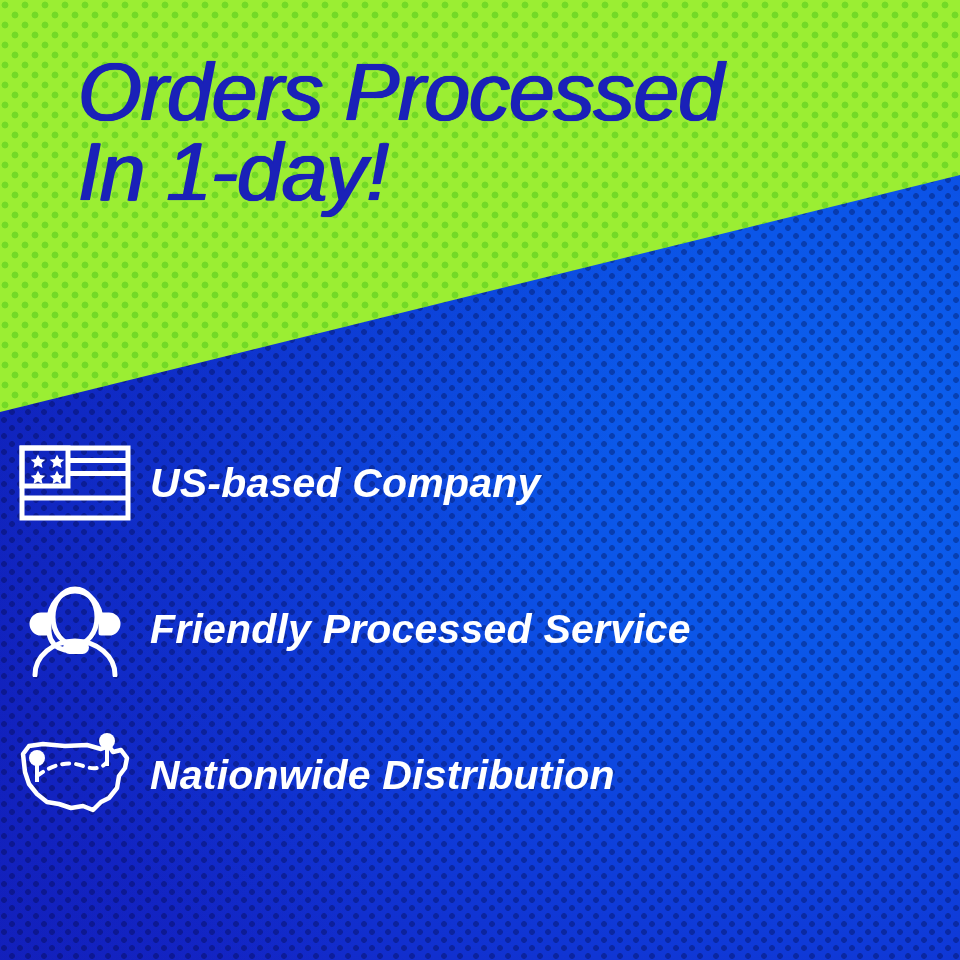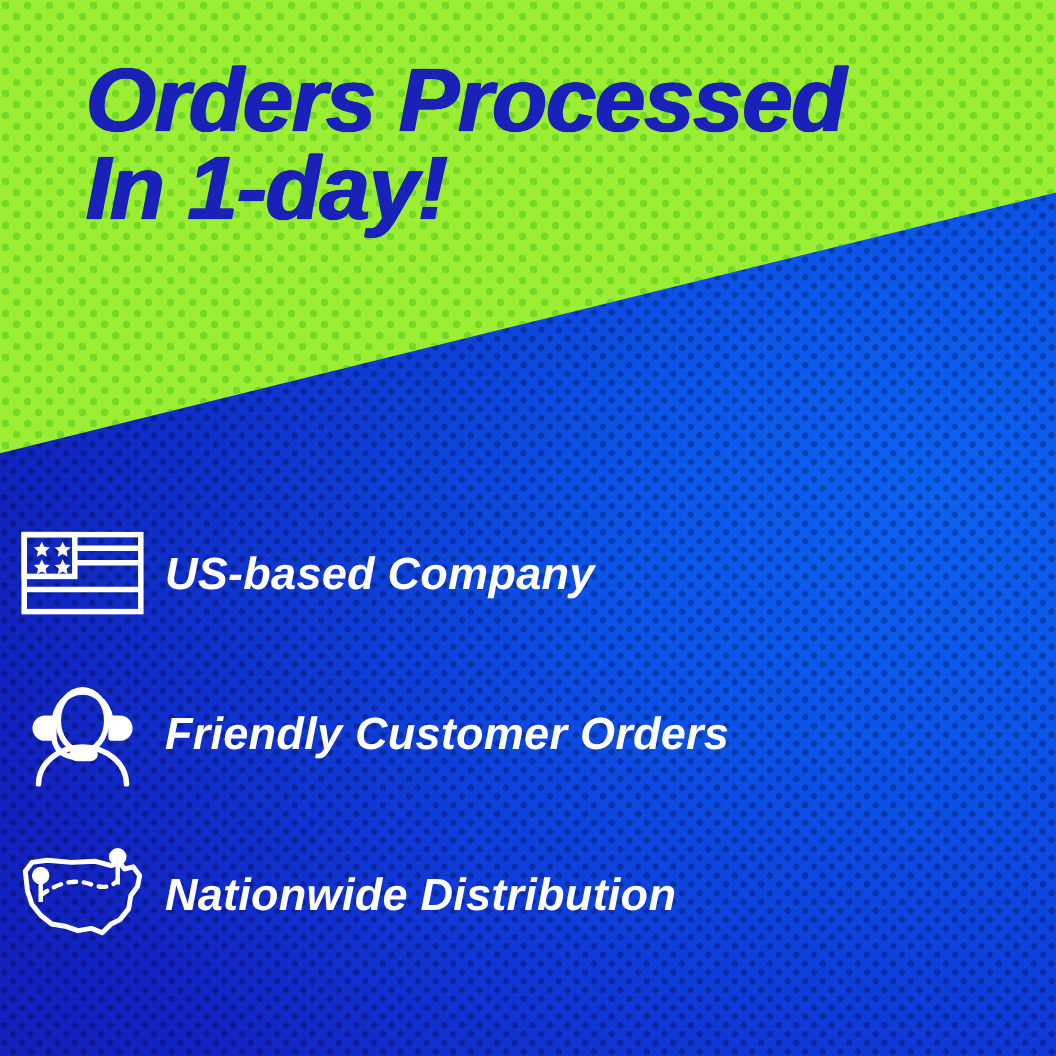--- a/index.html
+++ b/index.html
@@ -61,35 +61,35 @@
 
   
   .headline {
     position: absolute;
     left: 78px;
     top: 52px;
     width: 840px;
     color: #1A21B8;
     font-size: 82px;
     line-height: 0.98;
-    font-weight: 700;
+    font-weight: 400;
     font-style: italic;
     letter-spacing: -1px;
     white-space: pre-line;
     text-shadow:
       0 0 1px #1A21B8,
       1px 0 0 #1A21B8,
       -1px 0 0 #1A21B8;
   }
 
   
   .features {
     position: absolute;
     left: 0;
-    top: 448px;
+    top: 410px;
     width: 812px;
   }
   .feature-row {
     display: flex;
     align-items: center;
     height: 146px;
   }
   .feature-icon {
     width: 150px;
     min-width: 150px;
@@ -160,21 +160,21 @@
 
           <path d="M30 34 h-8 a9 9 0 0 0 0 18 h8 z" fill="#FFFFFF"></path>
           <path d="M82 34 h8 a9 9 0 0 1 0 18 h-8 z" fill="#FFFFFF"></path>
 
           <path d="M30 52 q2 14 16 17"></path>
           <rect x="44" y="60" width="26" height="13" rx="6.5" fill="#FFFFFF" stroke="none"></rect>
 
           <path d="M16 94 a40 34 0 0 1 80 0"></path>
         </svg>
       </div>
-      <div class="feature-label">Friendly Customer Orders</div>
+      <div class="feature-label">Friendly Processed Service</div>
     </div>
 
     <div class="feature-row">
       <div class="feature-icon">
         <svg width="124" height="86" viewBox="0 0 124 86" fill="none">
 
           <path d="M10 22 L16 14 L30 12 L52 14 L74 13 L88 17 L96 14 L100 20 L108 18
                    L114 26 L112 36 L106 44 L104 56 L96 66 L88 70 L80 78 L70 74
                    L58 76 L46 72 L34 70 L24 62 L16 52 L12 40 Z" stroke="#FFFFFF" stroke-width="4.5" stroke-linejoin="round" fill="none"></path>
 

